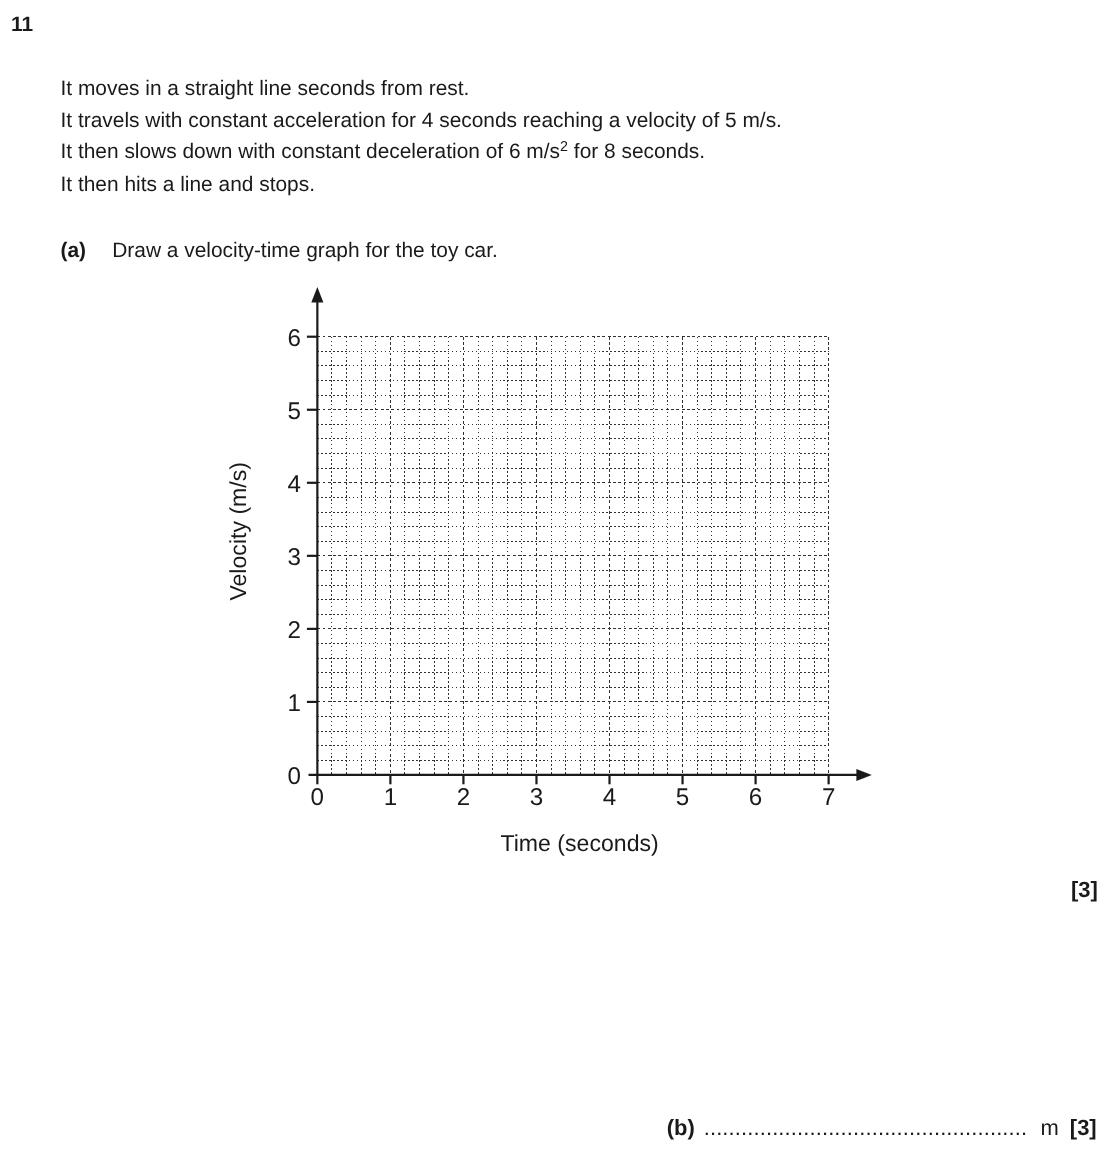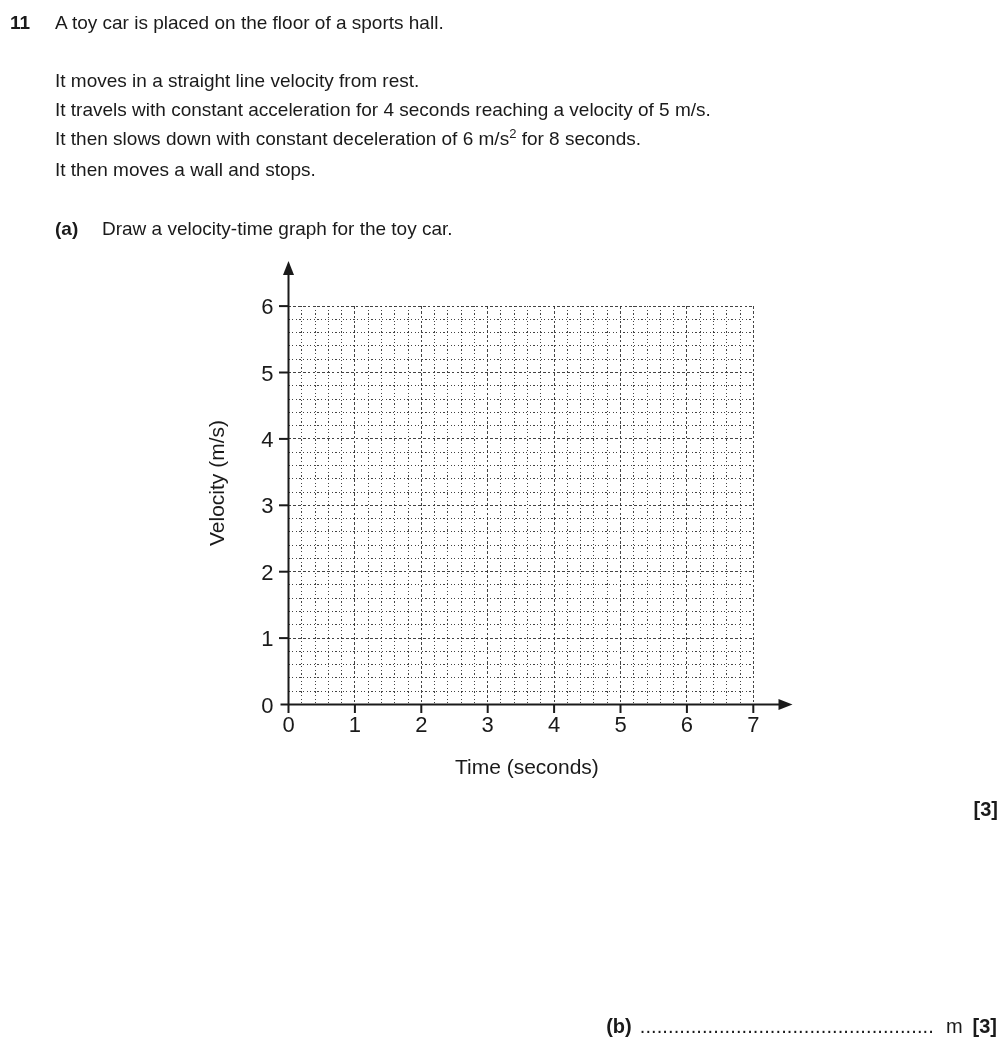--- a/index.html
+++ b/index.html
@@ -35,27 +35,26 @@
   .answer-row .unit{margin-left:12px;}
   .answer-row .amarks{margin-left:10px;}
   svg text{fill:#1a1a1a;}
 </style>
 </head>
 <body>
 
 <div class="page">
 
   <div class="abs qnum b">11</div>
-  <div class="abs intro body-text">A toy car is placed on the floor of a sports hall.</div>
 
   <div class="abs statements body-text">
-    <div>It moves in a straight line velocity from rest.</div>
+    <div>It moves in a straight line seconds from rest.</div>
     <div>It travels with constant acceleration for 4 seconds reaching a velocity of 5 m/s.</div>
     <div><span>It then slows down with constant deceleration of 6 m/s</span><sup>2</sup><span> for 8 seconds.</span></div>
-    <div>It then moves a wall and stops.</div>
+    <div>It then hits a line and stops.</div>
   </div>
 
   <div class="abs part-row row-a body-text">
     <span class="plabel b">(a)</span><span>Draw a velocity-time graph for the toy car.</span>
   </div>
 
   <div class="abs chart-wrap">
     <svg id="chart-svg" width="650" height="540" viewBox="0 0 650 540">
         <g>
           <line x1="131.78" y1="56.099999999999966" x2="131.78" y2="454.5" stroke="#2f2f2f" stroke-width="0.9" stroke-dasharray="1.3 2.3" shape-rendering="crispEdges"></line>

